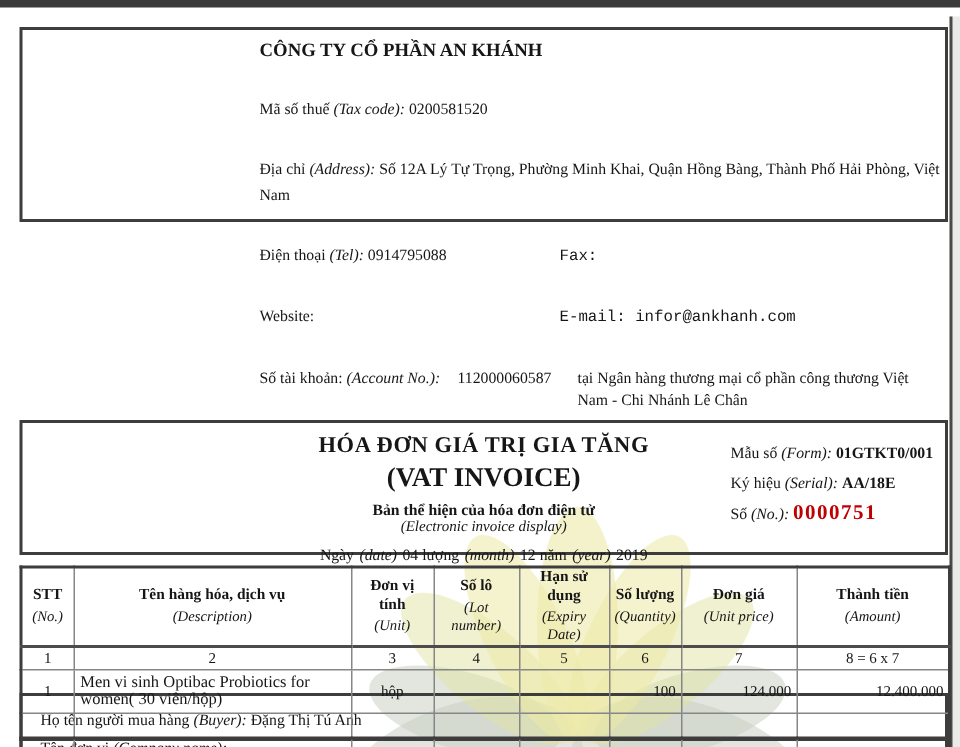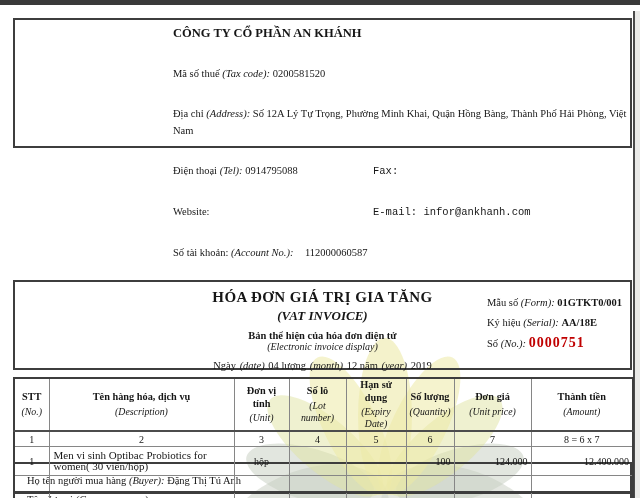--- a/index.html
+++ b/index.html
@@ -19,21 +19,21 @@
   .company{position:absolute;left:158px;top:5px;width:456px;line-height:16.6px;}
   .co-name{font-size:12.5px;font-weight:bold;margin-bottom:2px;}
   .crow{position:relative;margin-top:24px;}
   .col2{position:absolute;left:200px;top:0;font-family:Liberation Mono, monospace;}
   .acct-row{position:relative;min-height:31px;}
   .acct-val{position:absolute;left:132px;top:0;}
   .bankcol{position:absolute;left:212px;top:0;width:242px;line-height:15.2px;}
   
   .center-titles{position:absolute;left:0;right:0;top:7px;text-align:center;}
   .inv-title{font-size:15px;font-weight:bold;letter-spacing:.4px;}
-  .inv-sub{font-size:13px;font-weight:bold;font-style:italic;margin-top:2px;}
+  .inv-sub{font-size:18px;font-weight:bold;margin-top:2px;}
   .inv-note{font-size:10.5px;font-weight:bold;margin-top:6px;}
   .inv-note-en{font-size:10px;font-style:italic;}
   .inv-date{font-size:10.5px;margin-top:8px;}
   .inv-date .en{margin:0 1px;}
   .meta{position:absolute;left:472px;top:11px;font-size:10.5px;line-height:20px;}
   .meta .val{font-weight:bold;}
   .inv-no{color:#c00000;font-size:14px;font-weight:bold;letter-spacing:1px;}
   
   .buyer{padding:7px 10px 0 12px;line-height:19.2px;}
   
@@ -97,20 +97,21 @@
         <span class="col2">Fax:</span>
       </div>
       <div class="crow">
         <span>Website:</span>
         <span class="col2"><span>E-mail:</span> <span>infor@ankhanh.com</span></span>
       </div>
       <div class="crow acct-row">
         <span>Số tài khoản:</span>
         <span class="en">(Account No.):</span>
         <span class="acct-val">112000060587</span>
+        <span class="bankcol">tại Ngân hàng thương mại cổ phần công thương Việt Nam - Chi Nhánh Lê Chân</span>
       </div>
     </div>
   </section>
 
   <section class="box title-box fg">
     <div class="center-titles">
       <div class="inv-title">HÓA ĐƠN GIÁ TRỊ GIA TĂNG</div>
       <div class="inv-sub">(VAT INVOICE)</div>
       <div class="inv-note">Bản thể hiện của hóa đơn điện tử</div>
       <div class="inv-note-en">(Electronic invoice display)</div>

